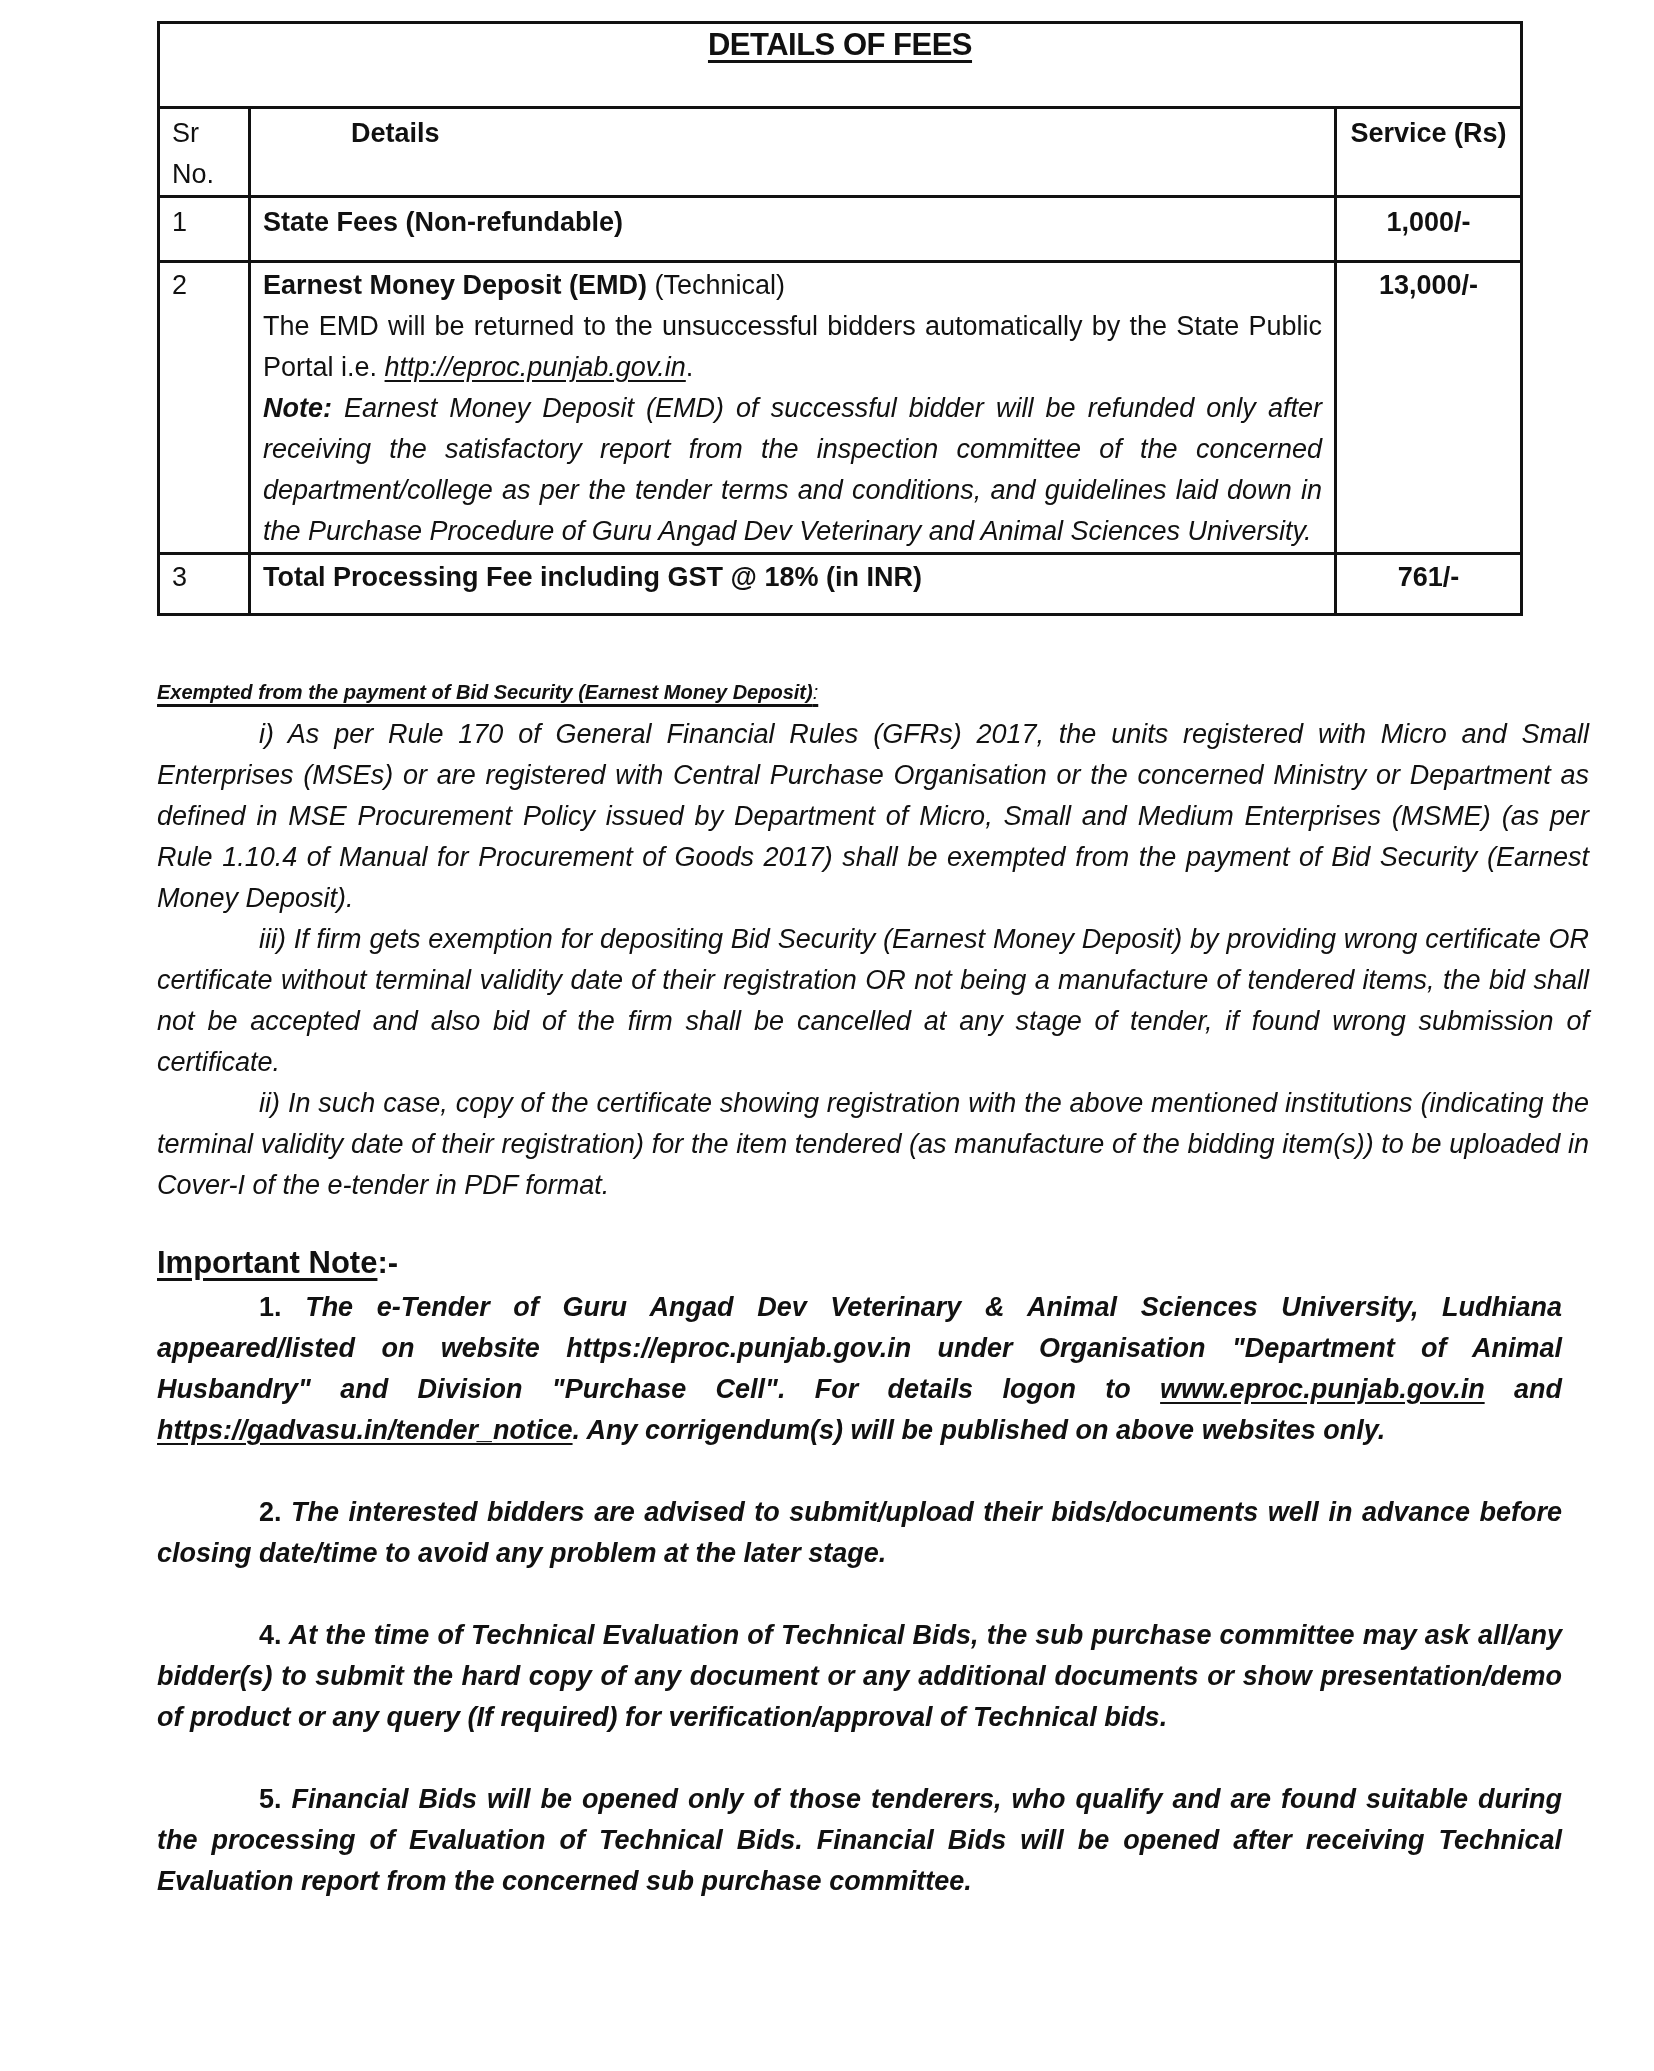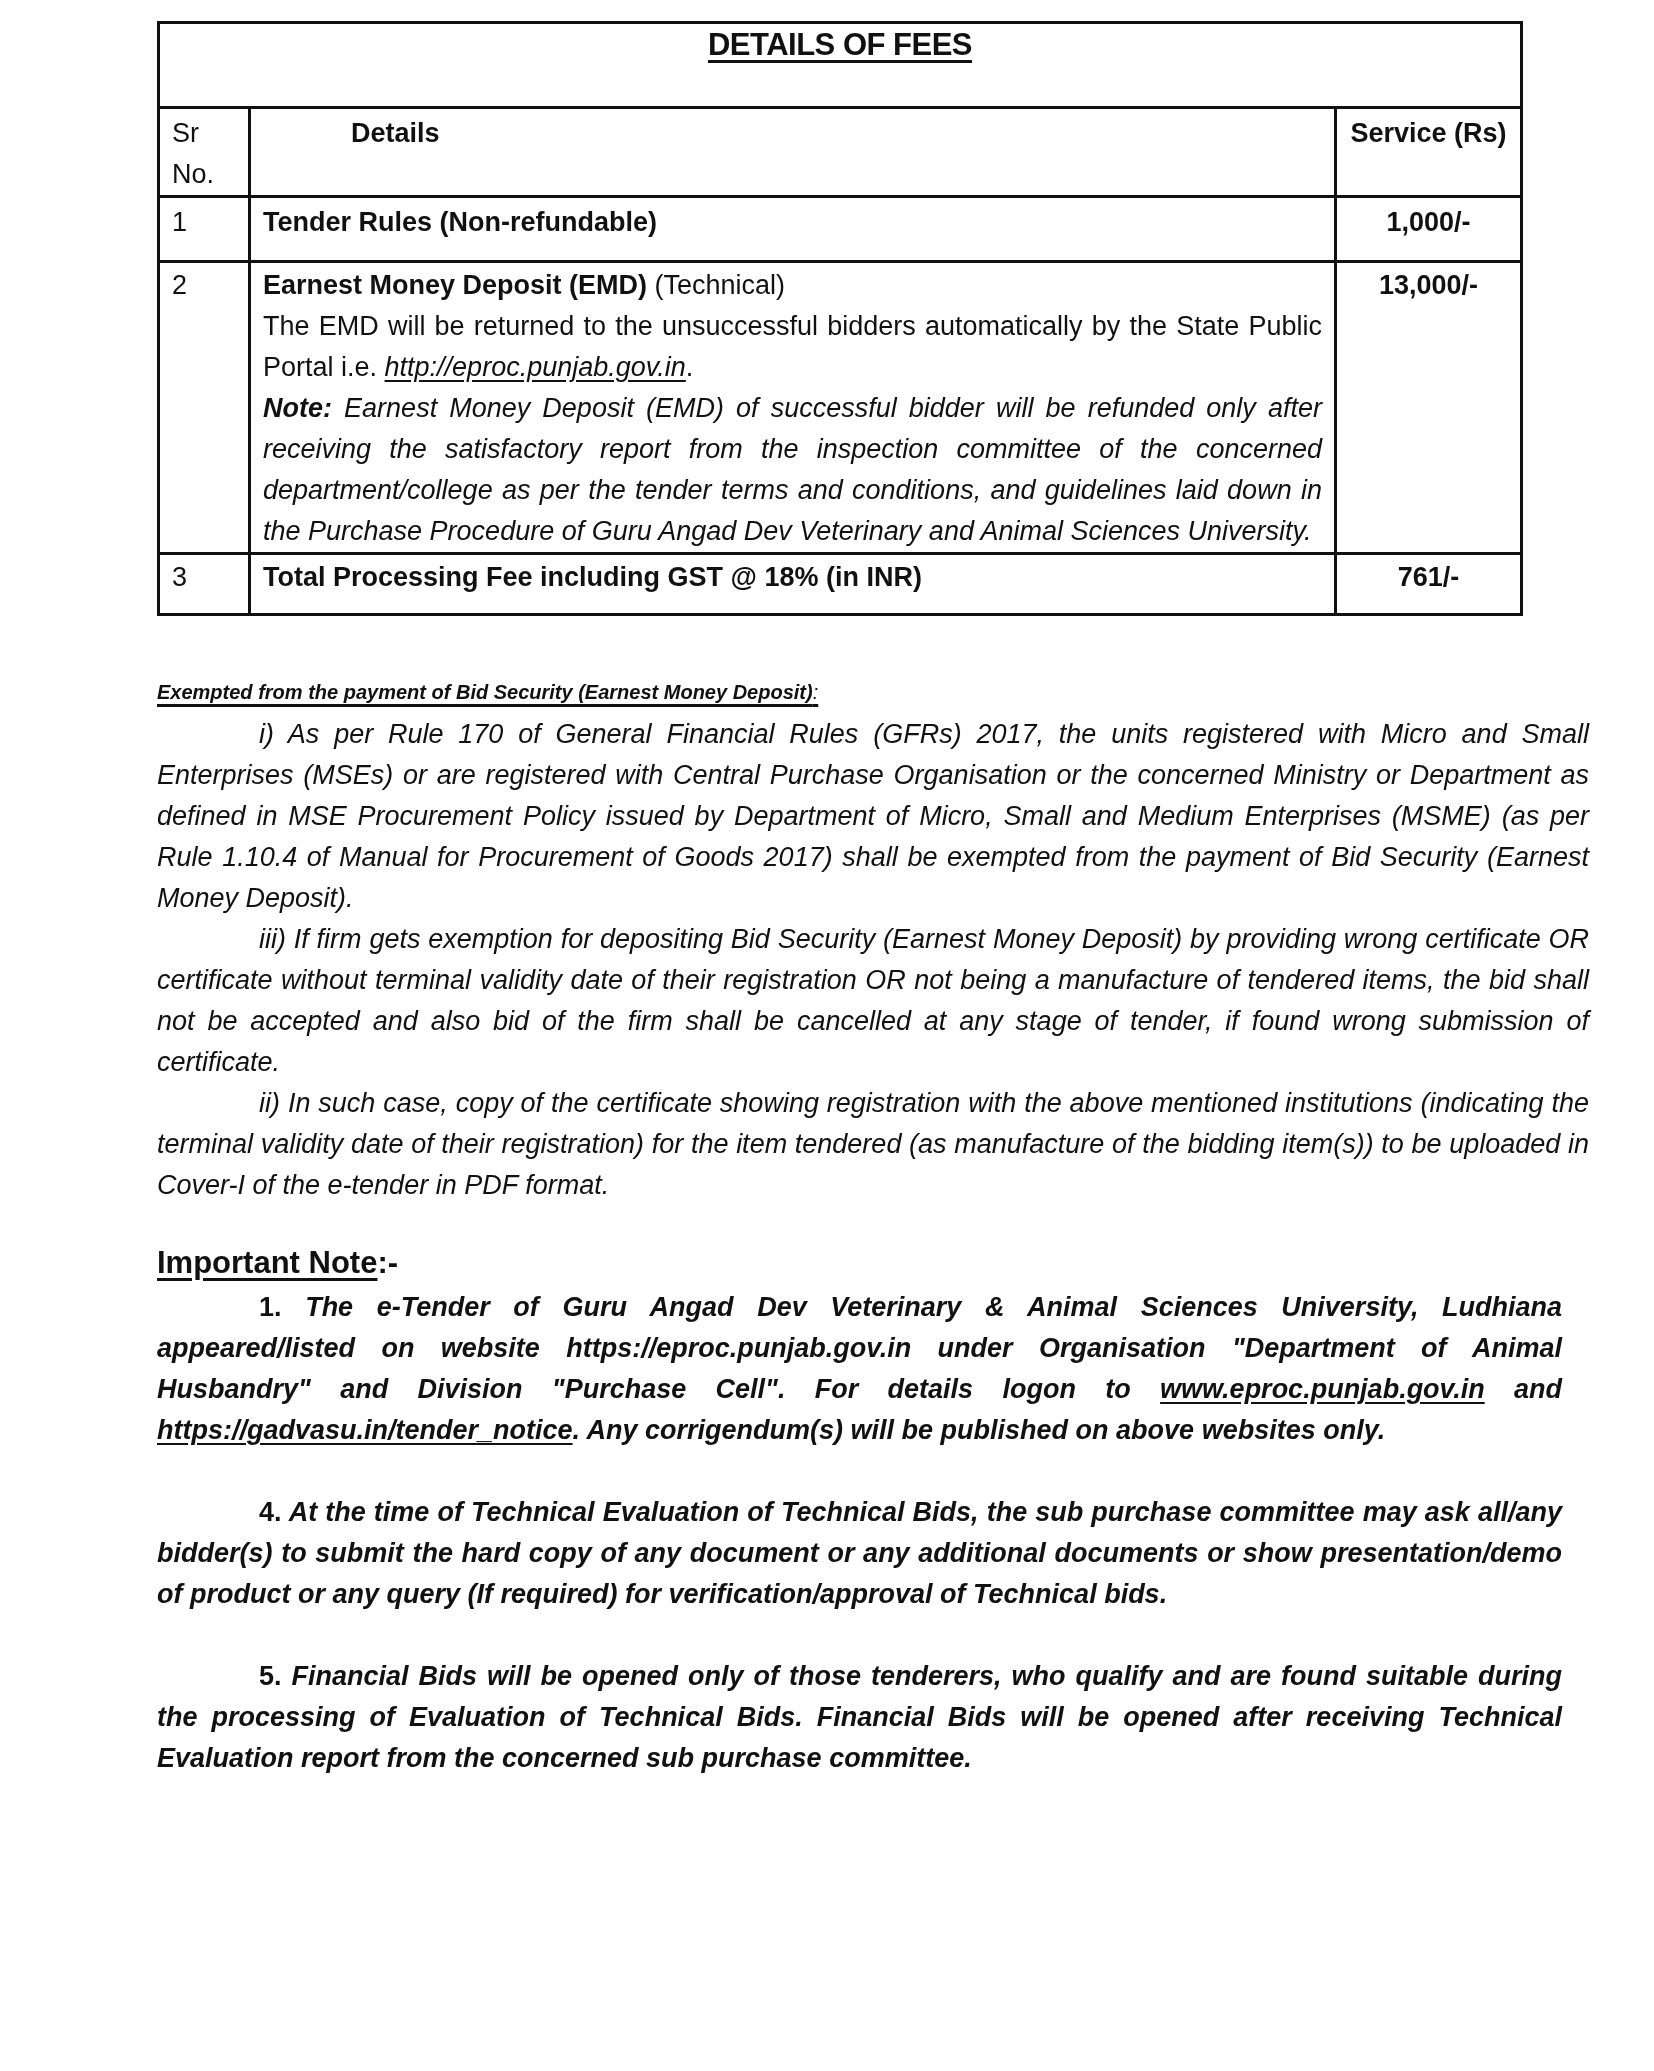--- a/index.html
+++ b/index.html
@@ -88,21 +88,21 @@
         <span class="title-text">DETAILS OF FEES</span>
       </td>
     </tr>
     <tr class="hdr-row">
       <td class="hdr-sr">Sr No.</td>
       <td class="hdr-details">Details</td>
       <td class="hdr-amt">Service (Rs)</td>
     </tr>
     <tr class="r1">
       <td>1</td>
-      <td class="b">Tender Rules  (Non-refundable)</td>
+      <td class="b">State Fees  (Non-refundable)</td>
       <td class="amt">1,000/-</td>
     </tr>
     <tr class="r2">
       <td>2</td>
       <td class="detail">
         <span class="b">Earnest Money Deposit (EMD)</span><span> (Technical)</span><br>
         <span>The EMD will be returned to the unsuccessful bidders automatically by the State Public Portal i.e. </span><span class="link-inline">http://eproc.punjab.gov.in</span><span>.</span><br>
         <span class="b i">Note:</span><span class="i"> Earnest Money Deposit (EMD) of successful bidder will be refunded only after receiving the satisfactory report from the inspection committee of the concerned department/college as per the tender terms and conditions, and guidelines laid down in the Purchase Procedure of Guru Angad Dev Veterinary and Animal Sciences University.</span>
       </td>
       <td class="amt">13,000/-</td>
@@ -120,20 +120,21 @@
     <p class="para">i) As per Rule 170 of General Financial Rules (GFRs) 2017, the units registered with Micro and Small Enterprises (MSEs) or are registered with Central Purchase Organisation or the concerned Ministry or Department as defined in MSE Procurement Policy issued by Department of Micro, Small and Medium Enterprises (MSME) (as per Rule 1.10.4 of Manual for Procurement of Goods 2017) shall be exempted from the payment of Bid Security (Earnest Money Deposit).</p>
     <p class="para">iii) If firm gets exemption for depositing Bid Security (Earnest Money Deposit) by providing wrong certificate OR certificate without terminal validity date of their registration OR not being a manufacture of tendered items, the bid shall not be accepted and also bid of the firm shall be cancelled at any stage of tender, if found wrong submission of certificate.</p>
     <p class="para">ii) In such case, copy of the certificate showing registration with the above mentioned institutions (indicating the terminal validity date of their registration) for the item tendered (as manufacture of the bidding item(s)) to be uploaded in Cover-I of the e-tender in PDF format.</p>
   </div>
 
   <div class="important">
     <p class="important-heading"><span class="ul">Important Note</span><span>:-</span></p>
 
     <p class="note first"><span class="num">1.</span><span> The e-Tender of Guru Angad Dev Veterinary &amp; Animal Sciences University, Ludhiana appeared/listed on website https://eproc.punjab.gov.in under Organisation "Department of Animal Husbandry" and Division "Purchase Cell". For details logon to </span><span class="ulink">www.eproc.punjab.gov.in</span><span> and </span><span class="ulink">https://gadvasu.in/tender_notice</span><span>. Any corrigendum(s) will be published on above websites only.</span></p>
 
+    <p class="note"><span class="num">2.</span><span> The interested bidders are advised to submit/upload their bids/documents well in advance before closing date/time to avoid any problem at the later stage.</span></p>
 
 
     <p class="note"><span class="num">4.</span><span> At the time of Technical Evaluation of Technical Bids, the sub purchase committee may ask all/any bidder(s) to submit the hard copy of any document or any additional documents or show presentation/demo of product or any query (If required) for verification/approval of Technical bids.</span></p>
 
     <p class="note"><span class="num">5.</span><span> Financial Bids will be opened only of those tenderers, who qualify and are found suitable during the processing of Evaluation of Technical Bids. Financial Bids will be opened after receiving Technical Evaluation report from the concerned sub purchase committee.</span></p>
   </div>
 
 </div>
 
 </body></html>

